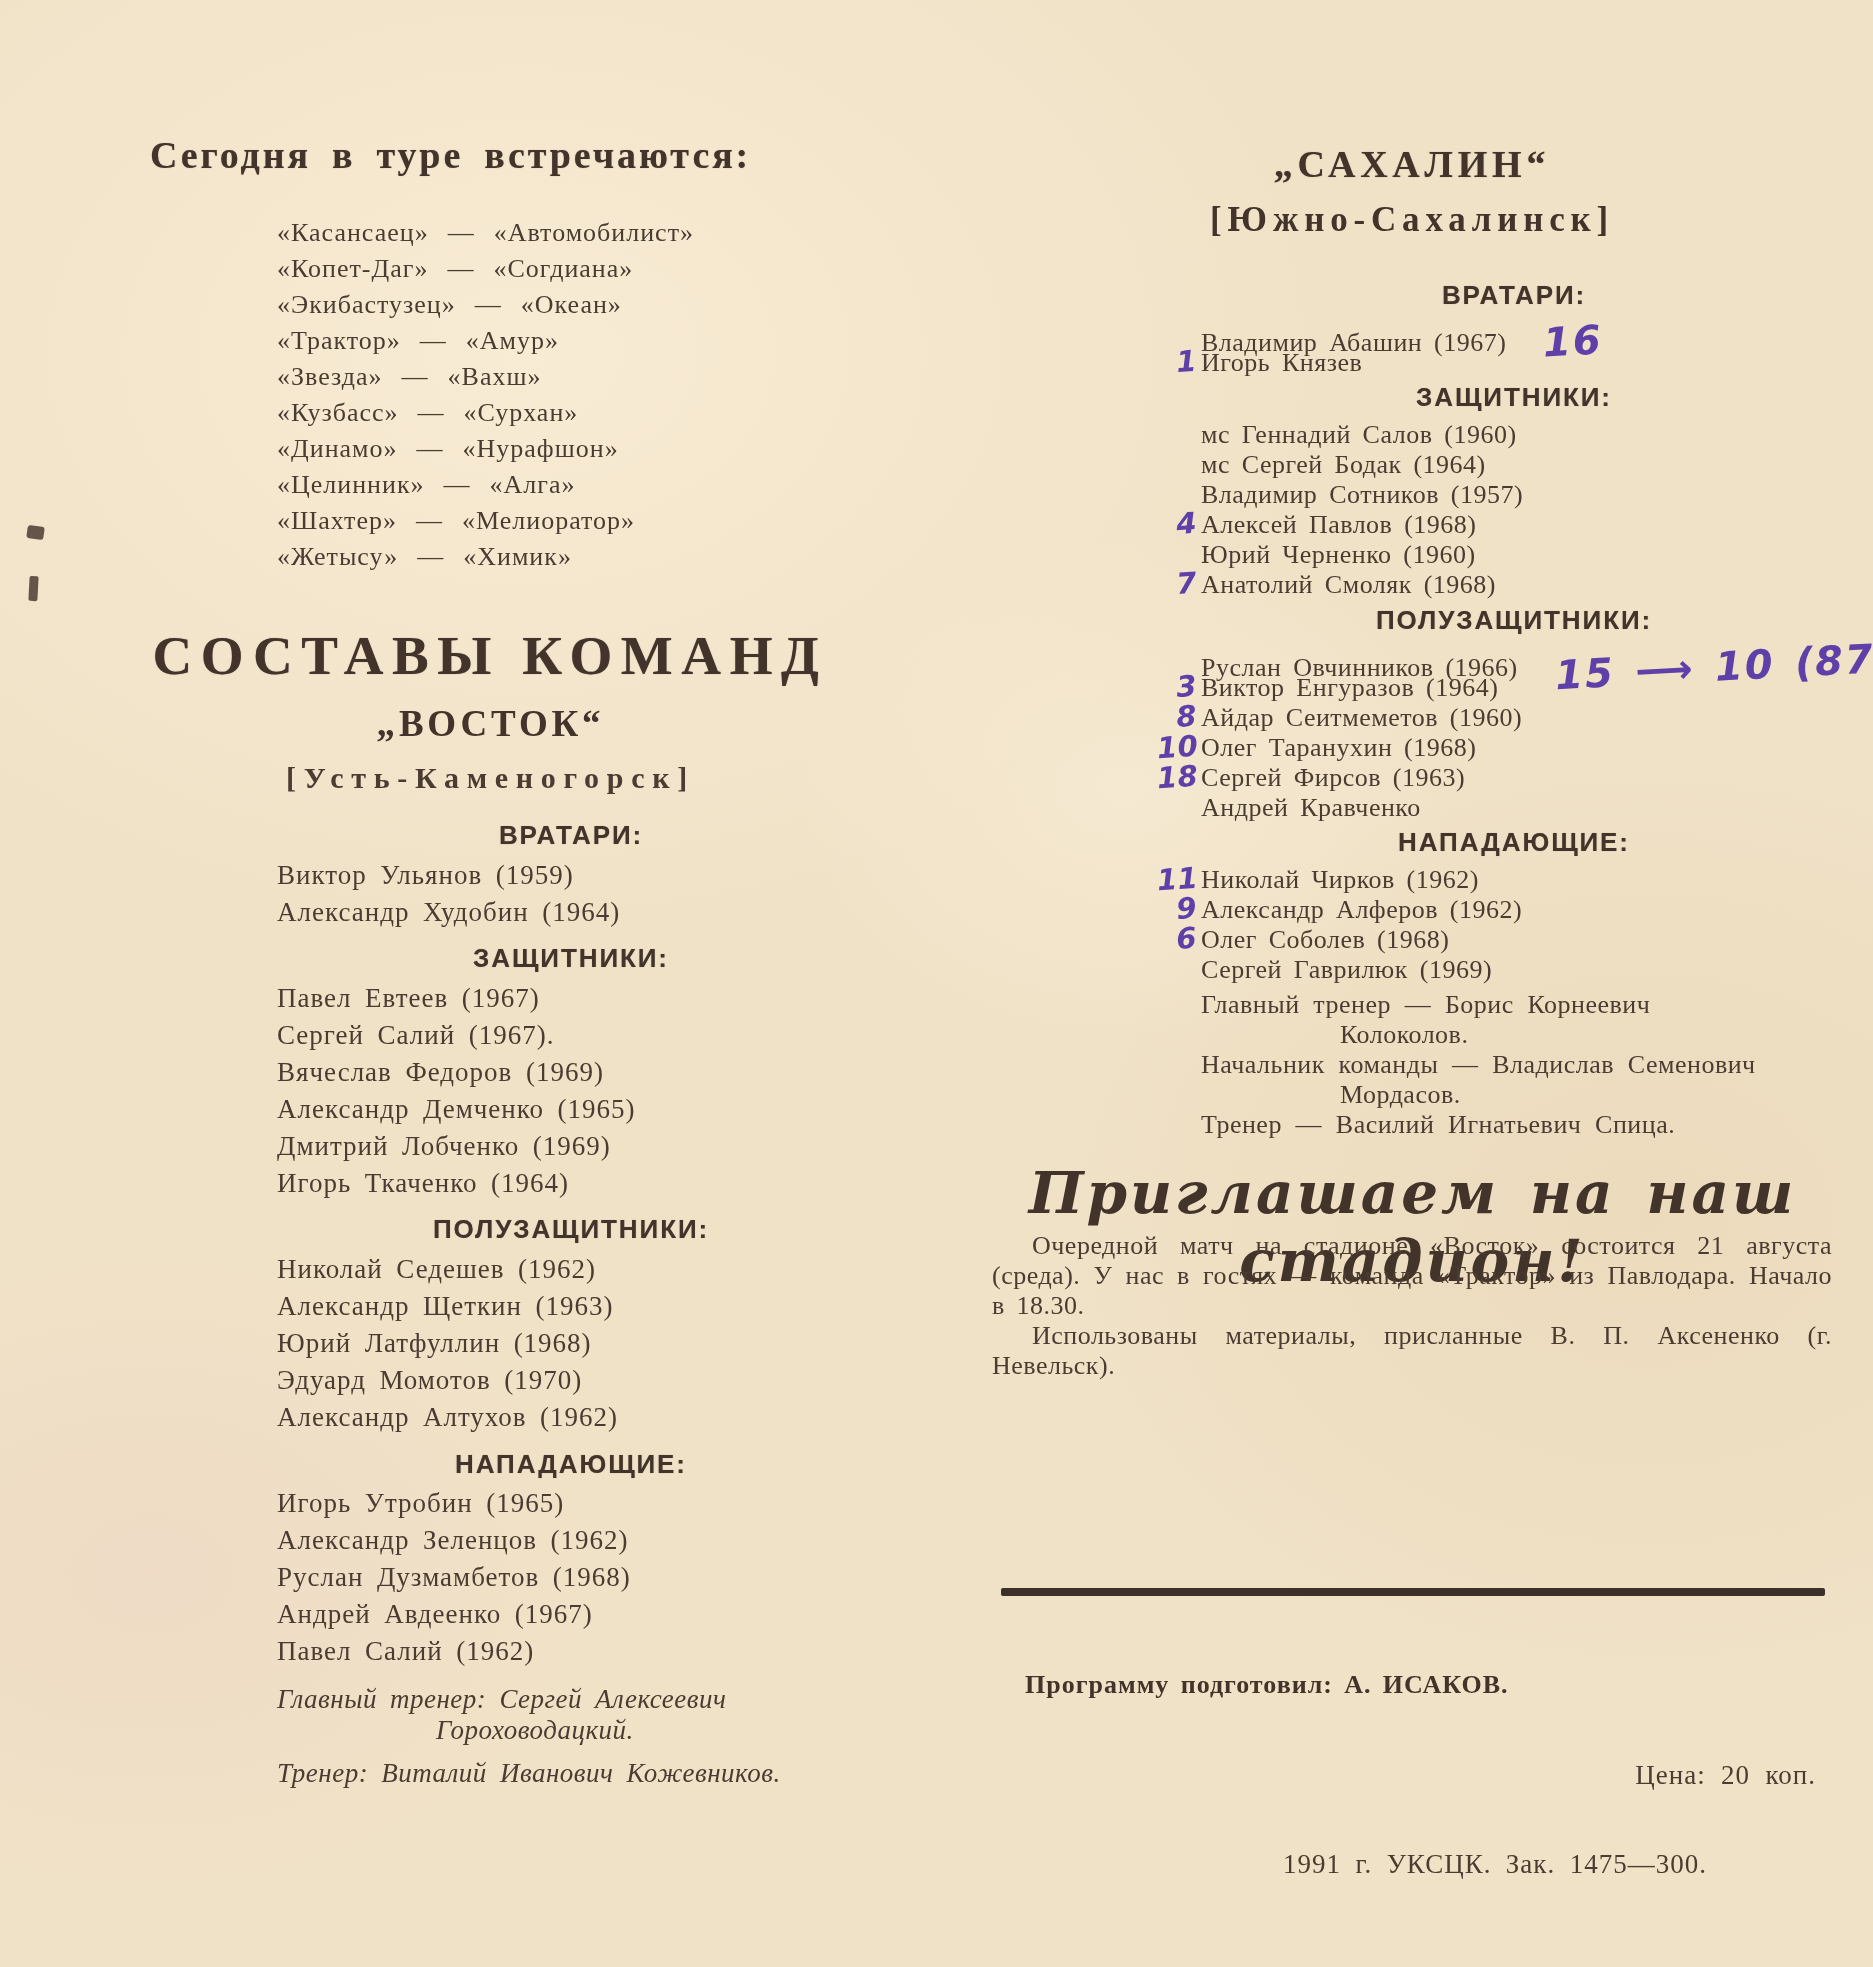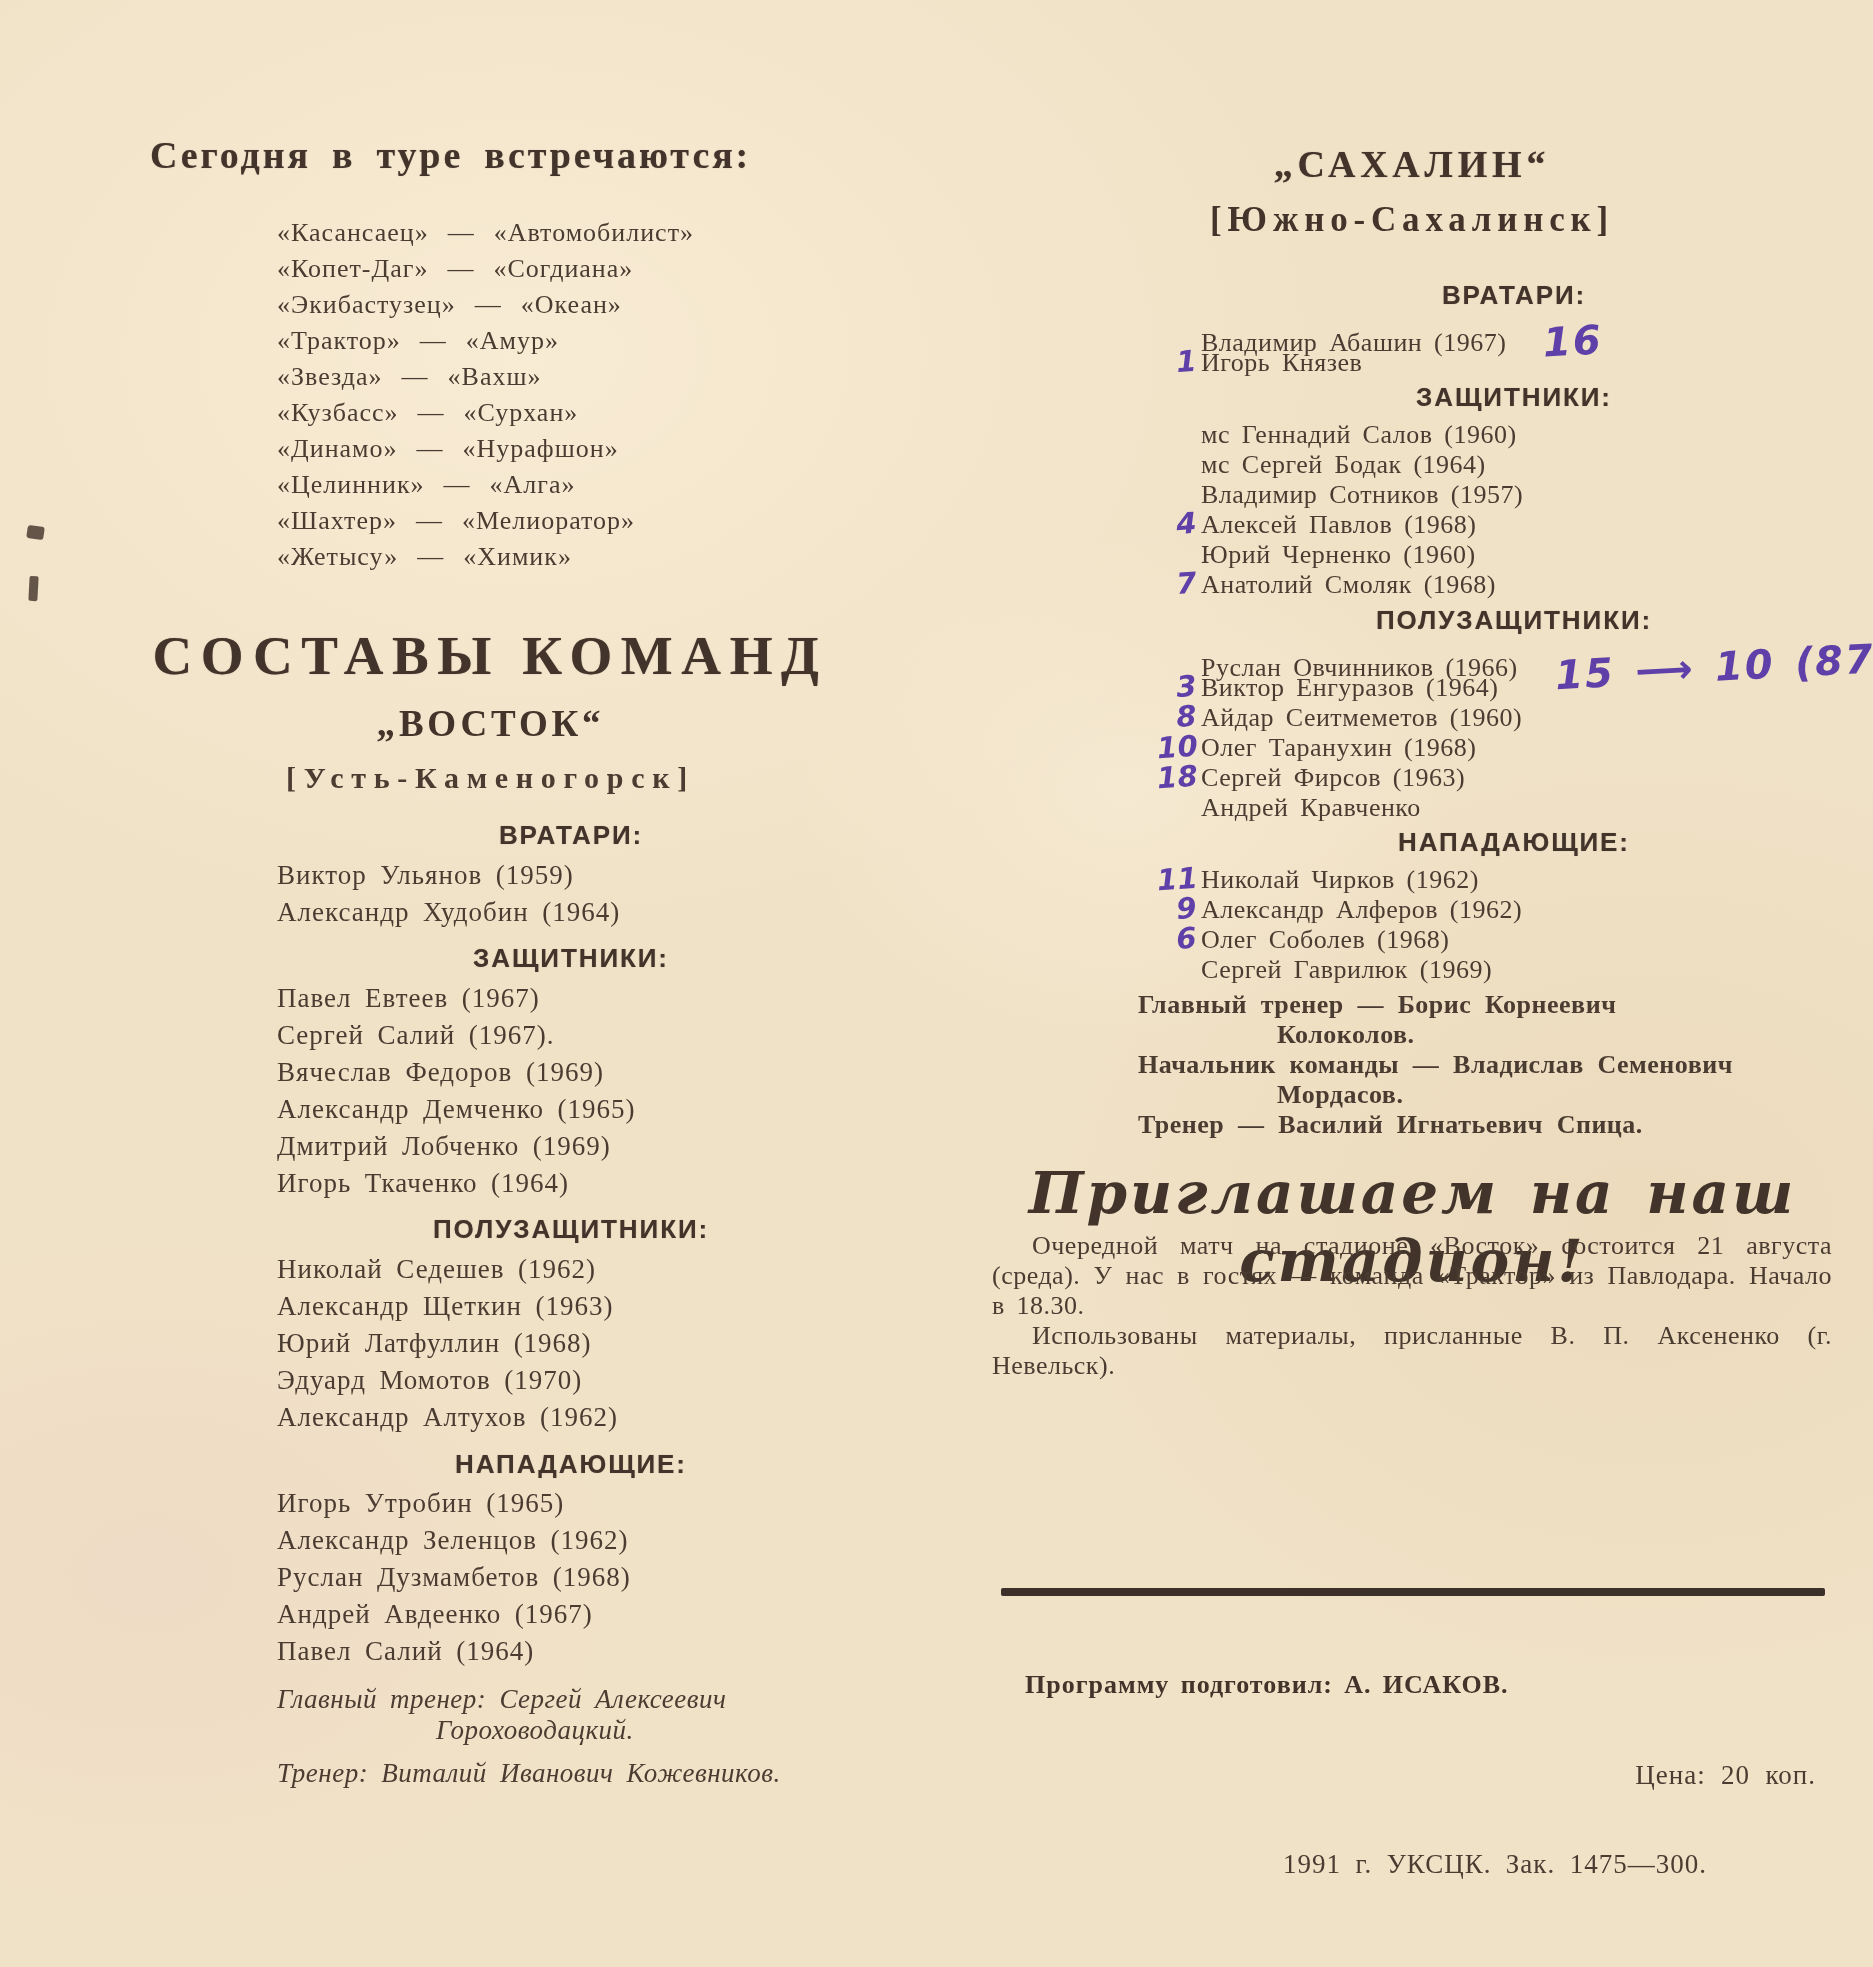--- a/index.html
+++ b/index.html
@@ -75,21 +75,21 @@
     font-family:"DejaVu Sans", sans-serif;font-style:italic;font-weight:700;
     font-size:33px;color:var(--pen);transform:rotate(-3deg);
     letter-spacing:1.9px;
   }
   .prow:first-child .hwmark{font-size:40px;}
 
   .staff{line-height:31px;}
   .lp-staff{left:277px;top:1684px;width:615px;font-size:27px;letter-spacing:0.5px;word-spacing:5.8px;font-style:italic;}
   .lp-staff .staff{margin-bottom:11.5px;line-height:31px;}
   .lp-staff .cont{text-indent:159px;}
-  .rp-staff{left:1138px;top:990px;width:653px;font-size:26px;letter-spacing:0.5px;word-spacing:6.7px;font-weight:bold;}
+  .rp-staff{left:1201px;top:990px;width:653px;font-size:26px;letter-spacing:0.5px;word-spacing:6.7px;}
   .rp-staff .staff{margin-bottom:0;line-height:30px;}
   .rp-staff .cont{text-indent:139px;}
 
   
   .rp-team{
     left:999px;top:142px;width:826px;text-align:center;
     font-size:38px;font-weight:700;letter-spacing:4.8px;color:var(--ink-dark);
     text-shadow:0 0 1px rgba(66,52,42,.5);
   }
   .rp-city{
@@ -186,21 +186,21 @@
           <div class="prow"><span class="pname">Александр Алтухов (1962)</span></div>
         </div>
     </div>
     <div class="sec">
       <div class="sec-h">НАПАДАЮЩИЕ:</div>
       <div>
           <div class="prow"><span class="pname">Игорь Утробин (1965)</span></div>
           <div class="prow"><span class="pname">Александр Зеленцов (1962)</span></div>
           <div class="prow"><span class="pname">Руслан Дузмамбетов (1968)</span></div>
           <div class="prow"><span class="pname">Андрей Авдеенко (1967)</span></div>
-          <div class="prow"><span class="pname">Павел Салий (1964)</span></div>
+          <div class="prow"><span class="pname">Павел Салий (1962)</span></div>
         </div>
     </div>
   </div>
 
   <div class="abs lp-staff">
       <div class="staff">
         <div class="staff-line">Главный тренер: Сергей Алексеевич</div>
         <div class="staff-line cont">Гороховодацкий.</div>
       </div>
       <div class="staff">

